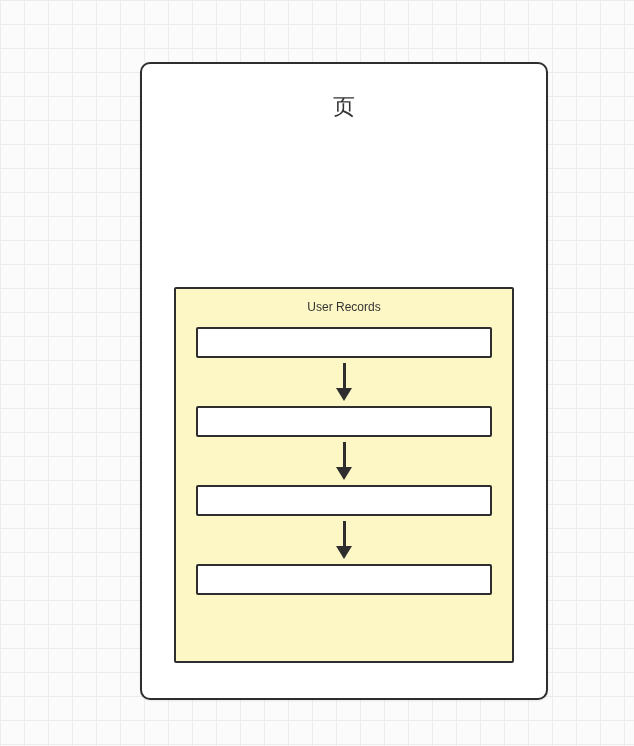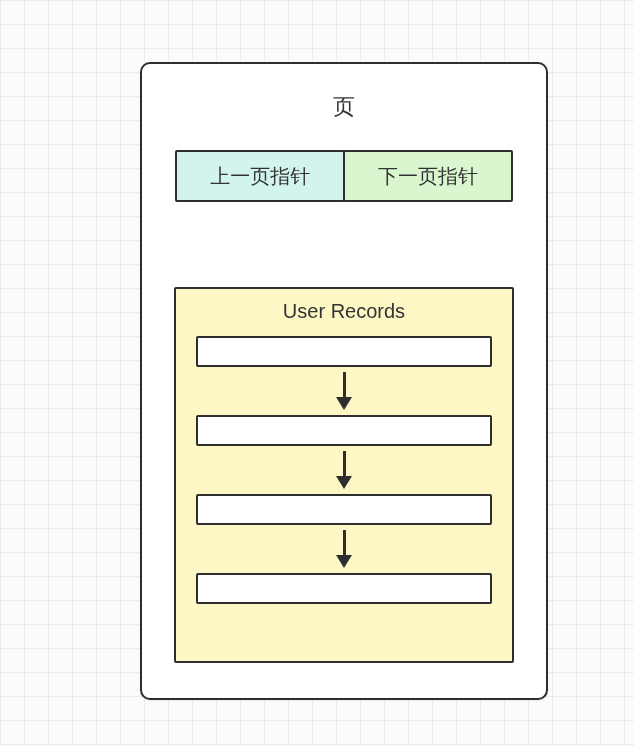--- a/index.html
+++ b/index.html
@@ -77,21 +77,21 @@
     height: 376px;
     background: var(--records-bg);
     border: 2.5px solid var(--border);
     border-radius: 2px;
     display: flex;
     flex-direction: column;
     align-items: center;
   }
   .records-title {
     margin-top: 11px;
-    font-size: 20px;
+    font-size: 12px;
     color: var(--text);
   }
   .records-list {
     margin-top: 13px;
     display: flex;
     flex-direction: column;
     align-items: center;
   }
   .record-slot {
     width: 296px;
@@ -120,24 +120,20 @@
   }
 </style>
 </head>
 <body>
 
 <div class="canvas">
   <div class="page-card">
 
     <div class="page-title">页</div>
 
-    <div class="pointer-row">
-      <div class="pointer-cell prev">上一页指针</div>
-      <div class="pointer-cell next">下一页指针</div>
-    </div>
 
     <div class="records-box">
       <div class="records-title">User Records</div>
       <div class="records-list">
 
       <div class="record-slot"></div>
           <div class="arrow">
             <div class="shaft"></div>
             <div class="head"></div>
           </div>

